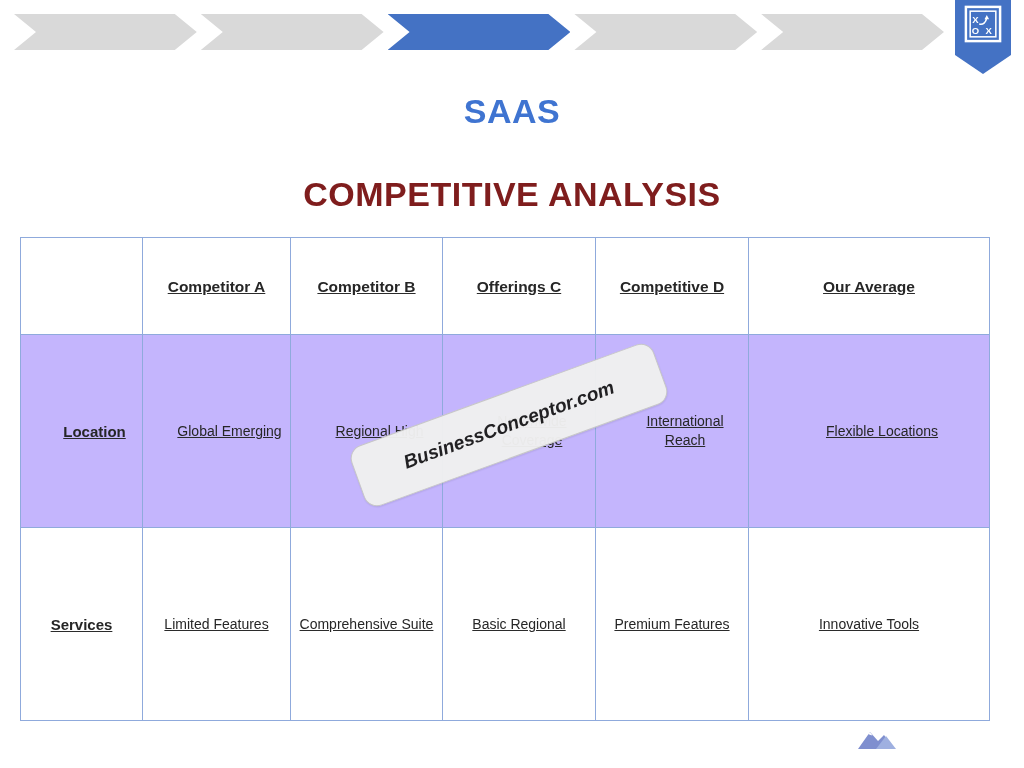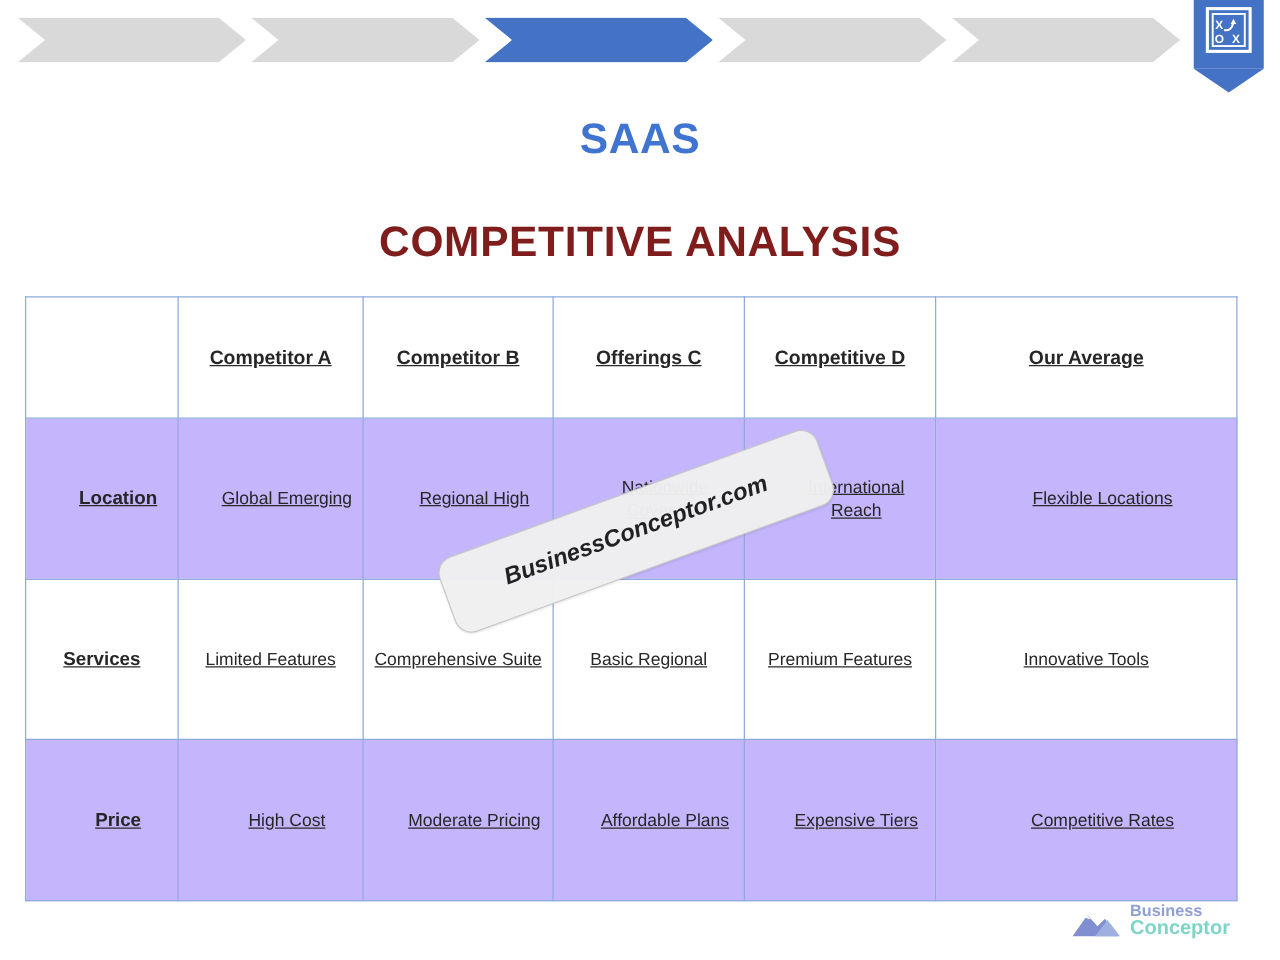--- a/index.html
+++ b/index.html
@@ -301,37 +301,25 @@
         <td>Flexible Locations</td>
       </tr>
       <tr>
         <td class="rowhead">Services</td>
         <td>Limited Features</td>
         <td>Comprehensive Suite</td>
         <td>Basic Regional</td>
         <td>Premium Features</td>
         <td>Innovative Tools</td>
       </tr>
-      <tr class="band">
-        <td class="rowhead">Price</td>
-        <td>High Cost</td>
-        <td>Moderate Pricing</td>
-        <td>Affordable Plans</td>
-        <td>Expensive Tiers</td>
-        <td>Competitive Rates</td>
-      </tr>
     </tbody>
   </table>
 </div>
 
 <div class="watermark">BusinessConceptor.com</div>
 
 <div class="footer-logo">
   <svg class="logo-mark" viewBox="0 0 52 24">
     <path d="M2 22 L14 5 L22 14 L28 8 L38 22 Z" fill="#7f8fcf"></path>
     <path d="M20 22 L30 9 L40 22 Z" fill="#9fb0e0"></path>
     <path d="M12 7 L14 5 L16.5 8.5 L14.5 8 Z" fill="#ffffff"></path>
   </svg>
-  <div class="logo-text">
-    <span class="logo-business">Business</span>
-    <span class="logo-conceptor">Conceptor</span>
-  </div>
 </div>
 
 </body></html>

